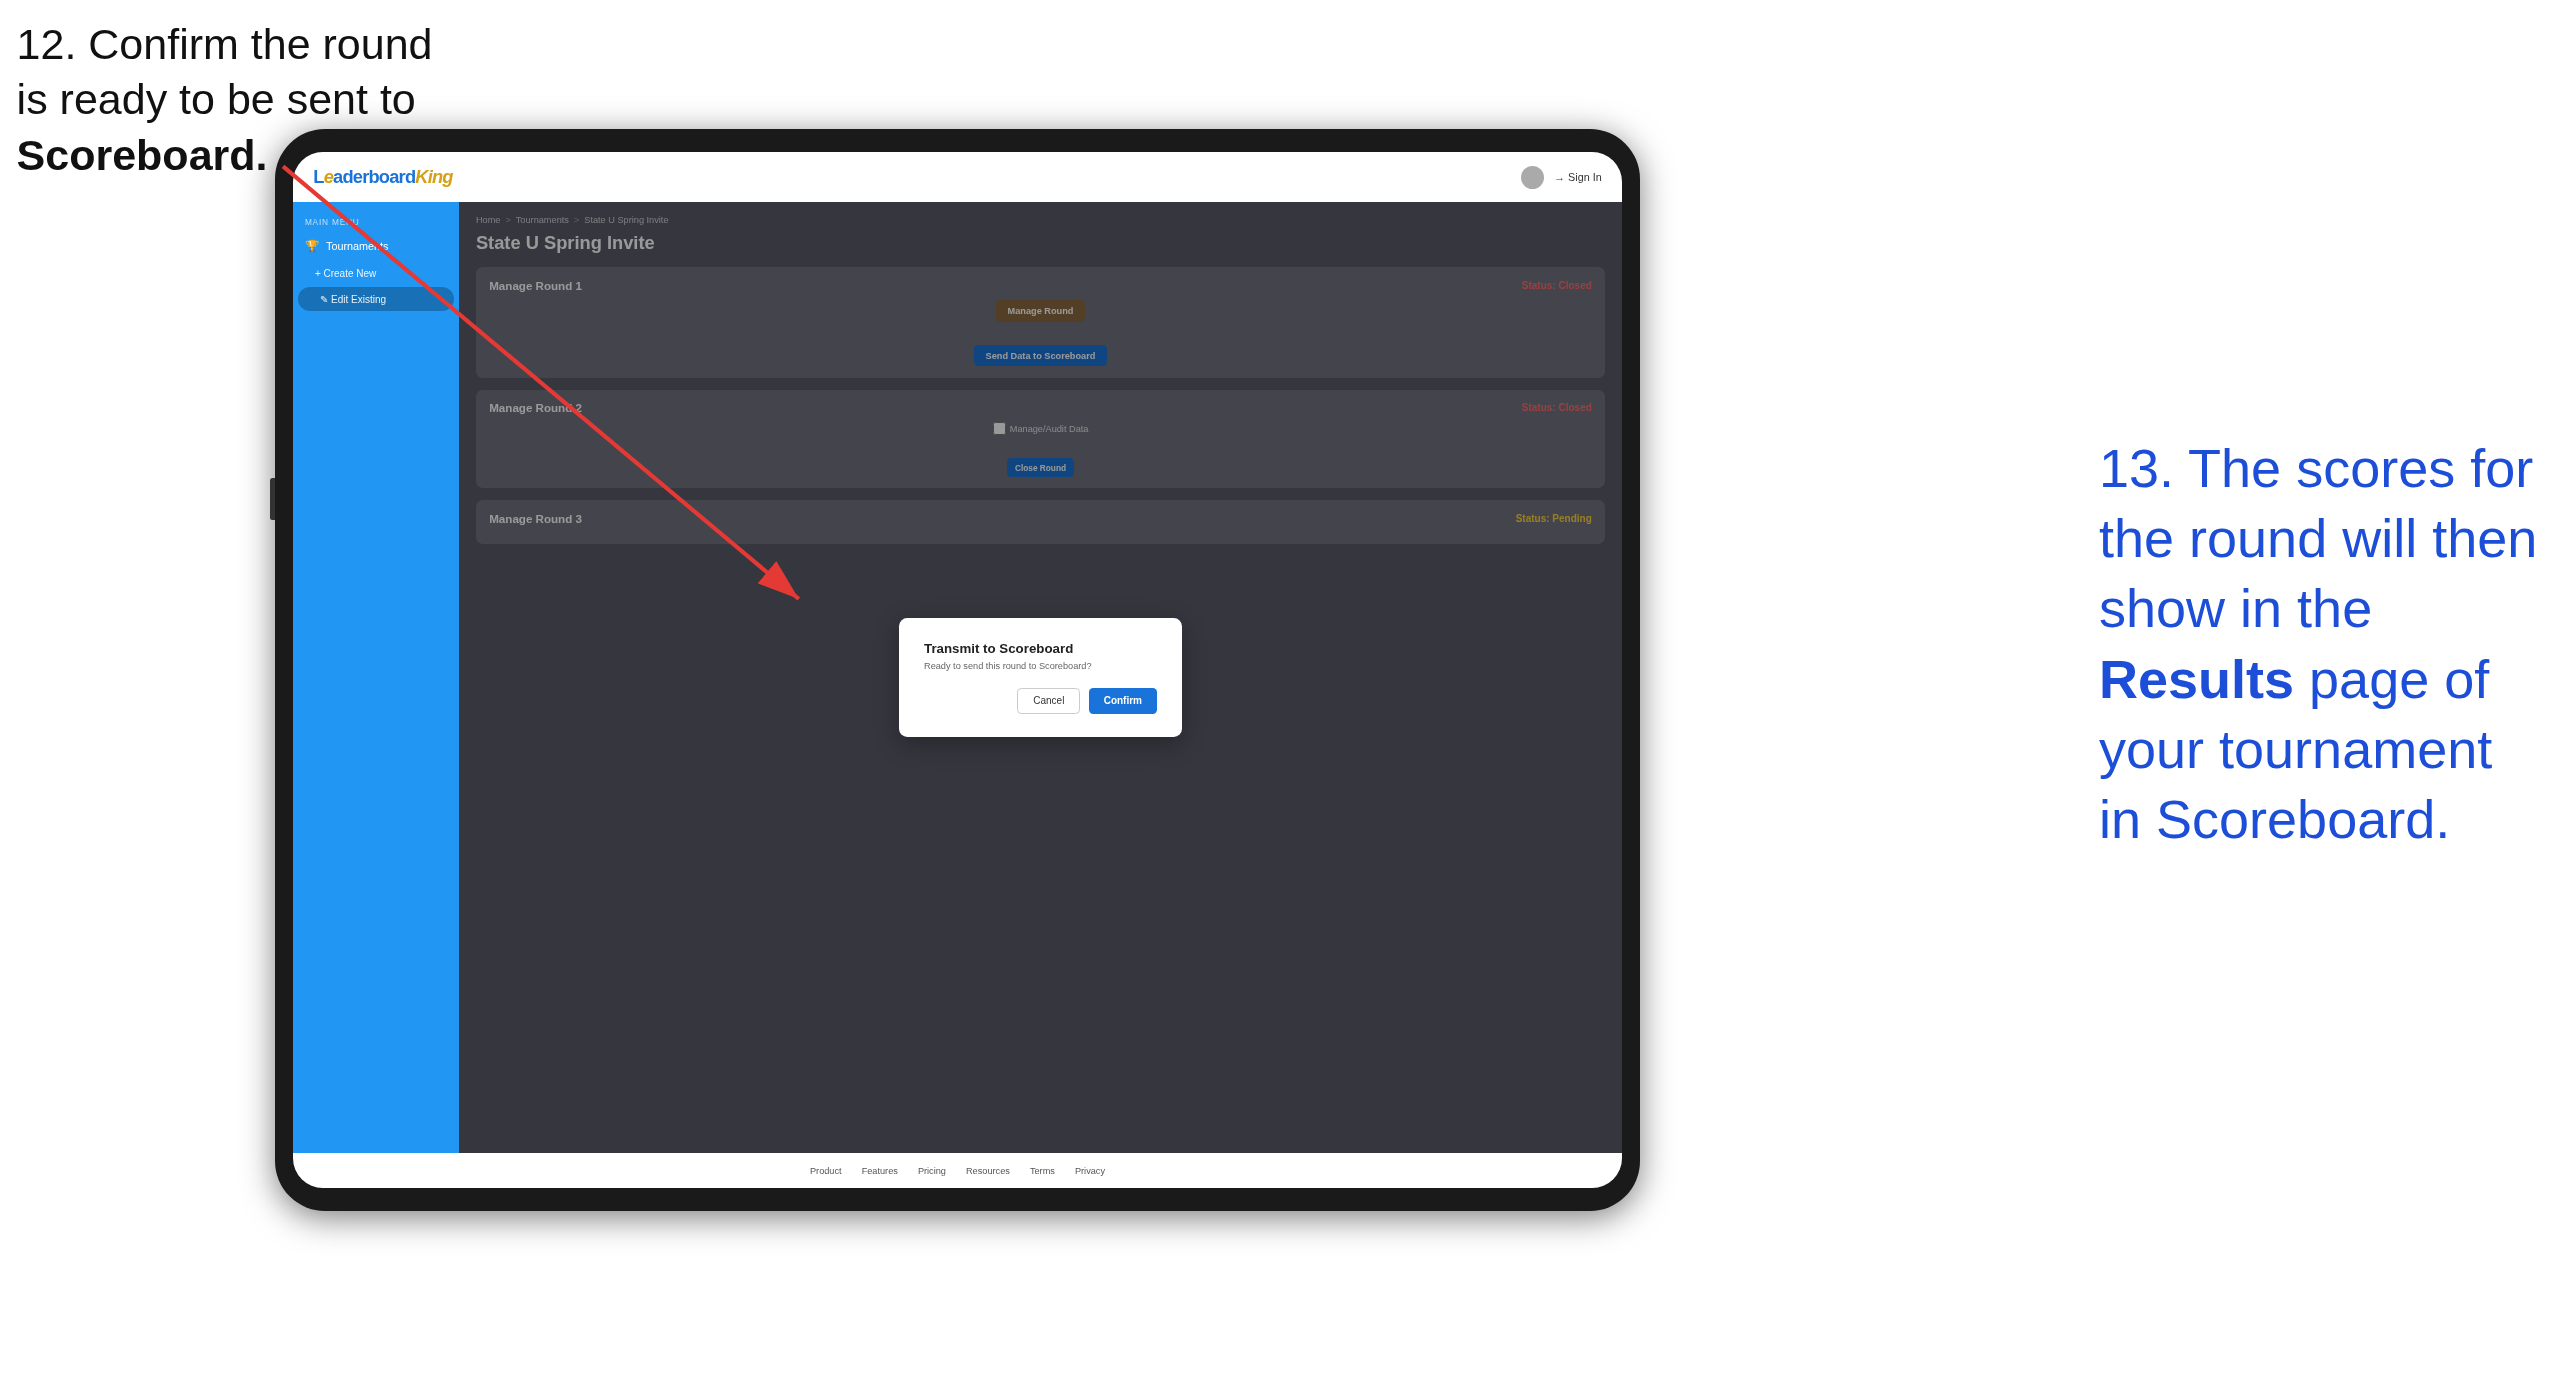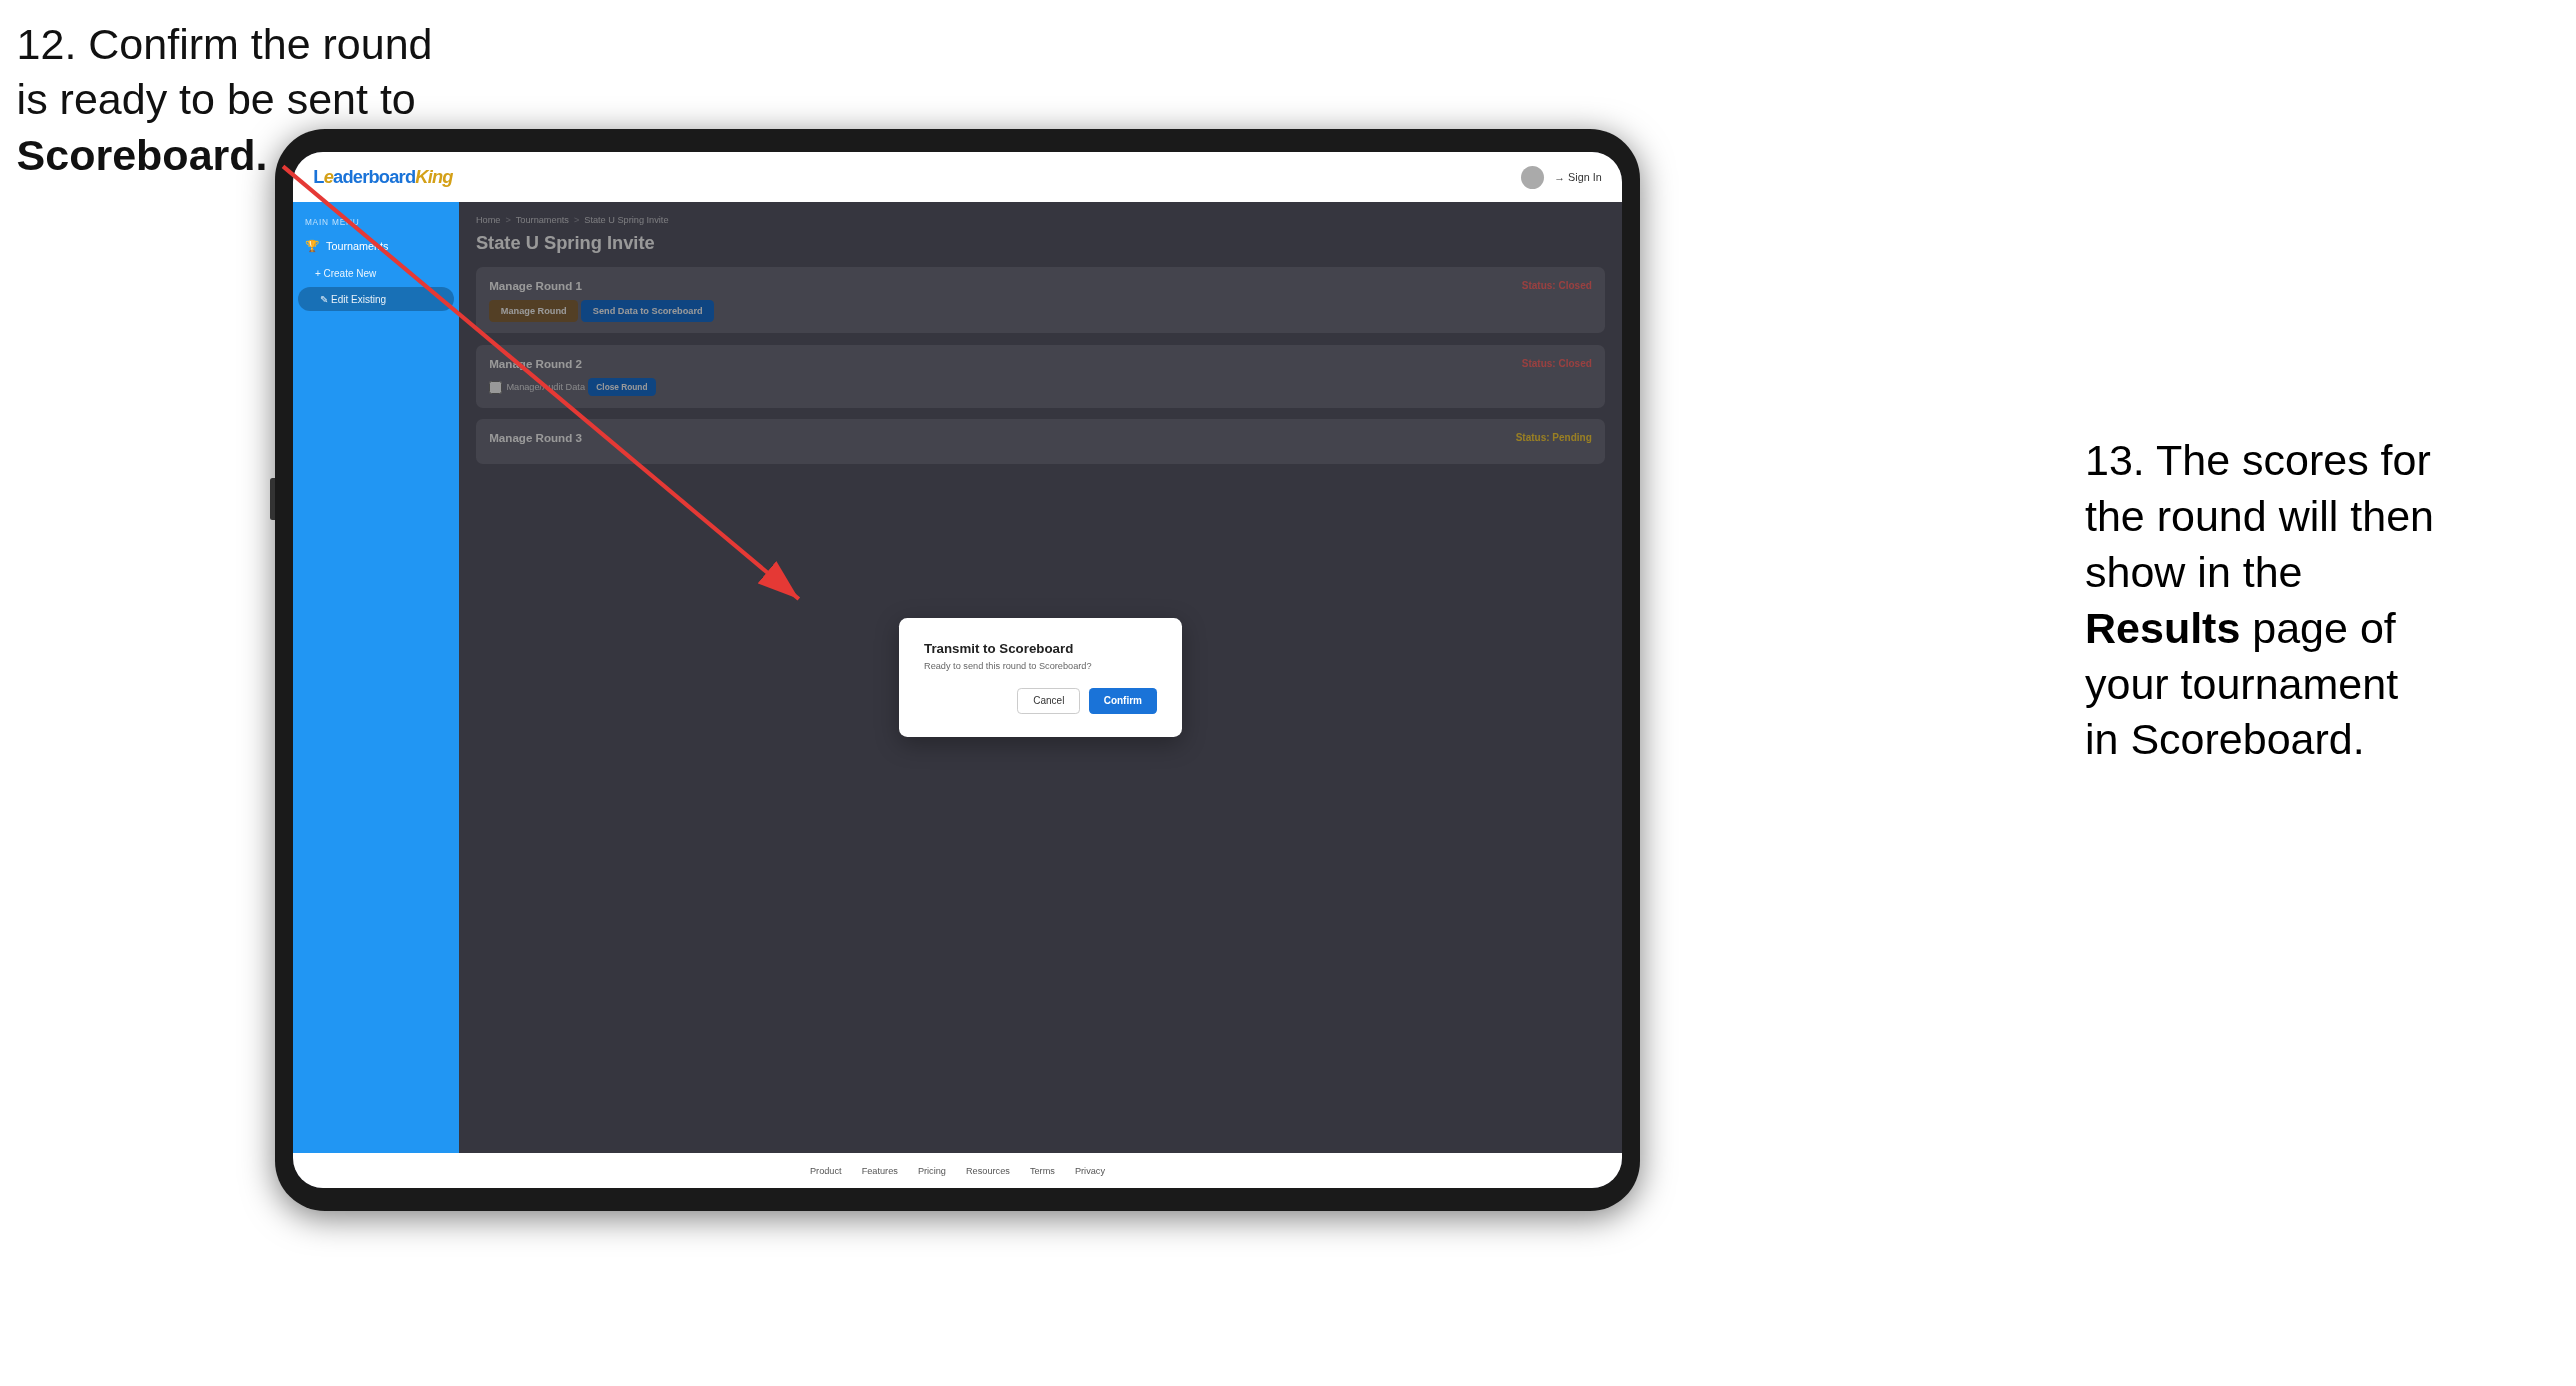--- a/index.html
+++ b/index.html
@@ -23,25 +23,25 @@
       z-index: 100;
     }
     .annotation-top-left strong {
       font-weight: 900;
     }
 
     
     .annotation-right {
       position: absolute;
       top: 433px;
-      right: 25px;
+      right: 11px;
       width: 466px;
-      font-size: 43px;
+      font-size: 54px;
       line-height: 1.3;
-      color: #000000;
+      color: #1d4ed8;
       z-index: 100;
     }
     .annotation-right strong {
       font-weight: 900;
     }
 
     
     .arrow-svg {
       position: absolute;
       top: 0;
@@ -217,22 +217,23 @@
     .status-badge {
       font-size: 10px;
       font-weight: 600;
       color: #fff;
     }
     .status-closed { color: #ff6b6b; }
     .status-pending { color: #ffd43b; padding-left: 48px; }
 
     .round-actions {
       display: flex;
-      gap: 3px;
-      align-items: center;
+      gap: 23px;
+      align-items: center;
+      flex-direction: column;
     }
     .btn {
       padding: 5.8px 11.6px;
       border-radius: 4.2px;
       font-size: 9.2px;
       font-weight: 600;
       cursor: pointer;
       border: none;
     }
     .btn-brown {

